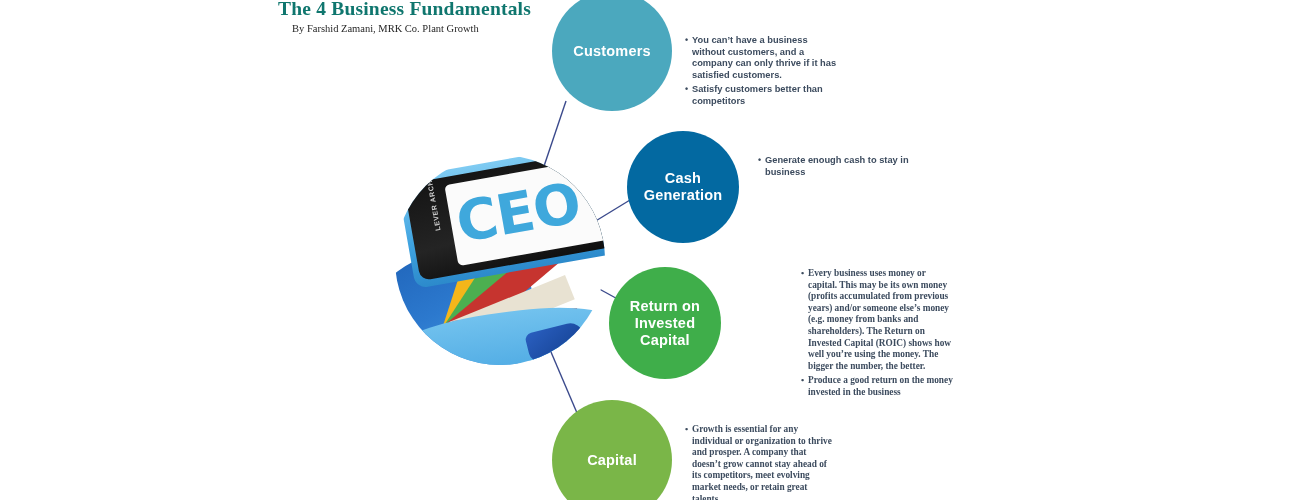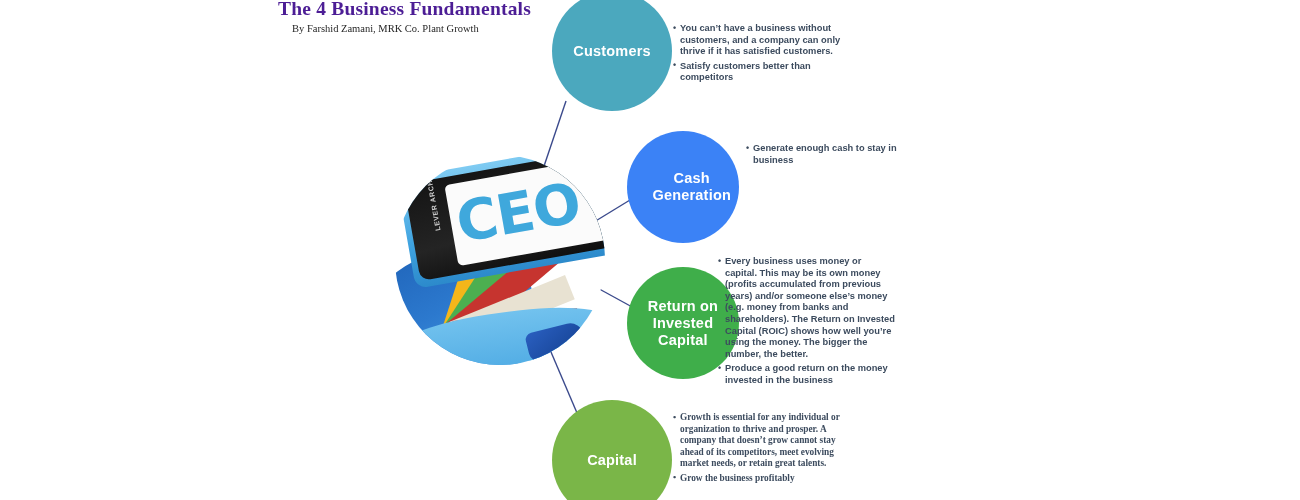--- a/index.html
+++ b/index.html
@@ -27,21 +27,21 @@
   .title-block {
     position: absolute;
     left: 278px;
     top: -1px;
     width: 420px;
   }
   .main-title {
     font-family: "Liberation Serif", serif;
     font-weight: bold;
     font-size: 19.5px;
-    color: #4c1d95;
+    color: #0f766e;
     letter-spacing: 0.2px;
     line-height: 20px;
     white-space: nowrap;
     margin: 0;
   }
   .sub-title {
     font-family: "Liberation Serif", serif;
     font-size: 10.5px;
     color: #1F1F1F;
     line-height: 13px;
@@ -200,53 +200,53 @@
   .node-label {
     color: #ffffff;
     font-weight: bold;
     font-size: 14.5px;
     line-height: 17px;
     letter-spacing: 0.2px;
     padding: 0 8px;
   }
 
   #node-customers { left: 552px; top: -9px;  width: 120px; height: 120px; background: #4BA8BE; }
-  #node-cash      { left: 627px; top: 131px; width: 112px; height: 112px; background: #3b82f6; justify-content: flex-end; }
-  #node-roic      { left: 627px; top: 267px; width: 112px; height: 112px; background: #3FAE4A; }
+  #node-cash      { left: 627px; top: 131px; width: 112px; height: 112px; background: #0369a1; }
+  #node-roic      { left: 609px; top: 267px; width: 112px; height: 112px; background: #3FAE4A; }
   #node-growth    { left: 552px; top: 400px; width: 120px; height: 120px; background: #7AB648; }
 
   
   .bullets {
     position: absolute;
     color: #3C4B5E;
     font-size: 9.3px;
     line-height: 11.6px;
     font-weight: bold;
   }
   .bullets ul {
     list-style: none;
-    margin: 0;
+    margin: 12px;
     padding: 0;
   }
   .bullets li {
     position: relative;
     padding-left: 7px;
     margin-bottom: 3px;
   }
   .bullets li:before {
     content: "\2022";
     position: absolute;
     left: 0;
     top: -0.5px;
     font-size: 9px;
   }
 
   #bul-customers { left: 673px; top: 23px;  width: 176px; }
   #bul-cash      { left: 746px; top: 143px; width: 176px; }
-  #bul-roic      { left: 718px; top: 256px; width: 178px; }
+  #bul-roic      { left: 789px; top: 256px; width: 178px; font-family: Liberation Serif, serif; }
   #bul-growth    { left: 673px; top: 412px; width: 176px; font-family: Liberation Serif, serif; }
 </style>
 </head>
 <body>
 
 <div id="canvas">
 
   <div class="title-block">
     <div class="main-title">The 4 Business Fundamentals</div>
     <div class="sub-title">By Farshid Zamani, MRK Co. Plant Growth</div>

